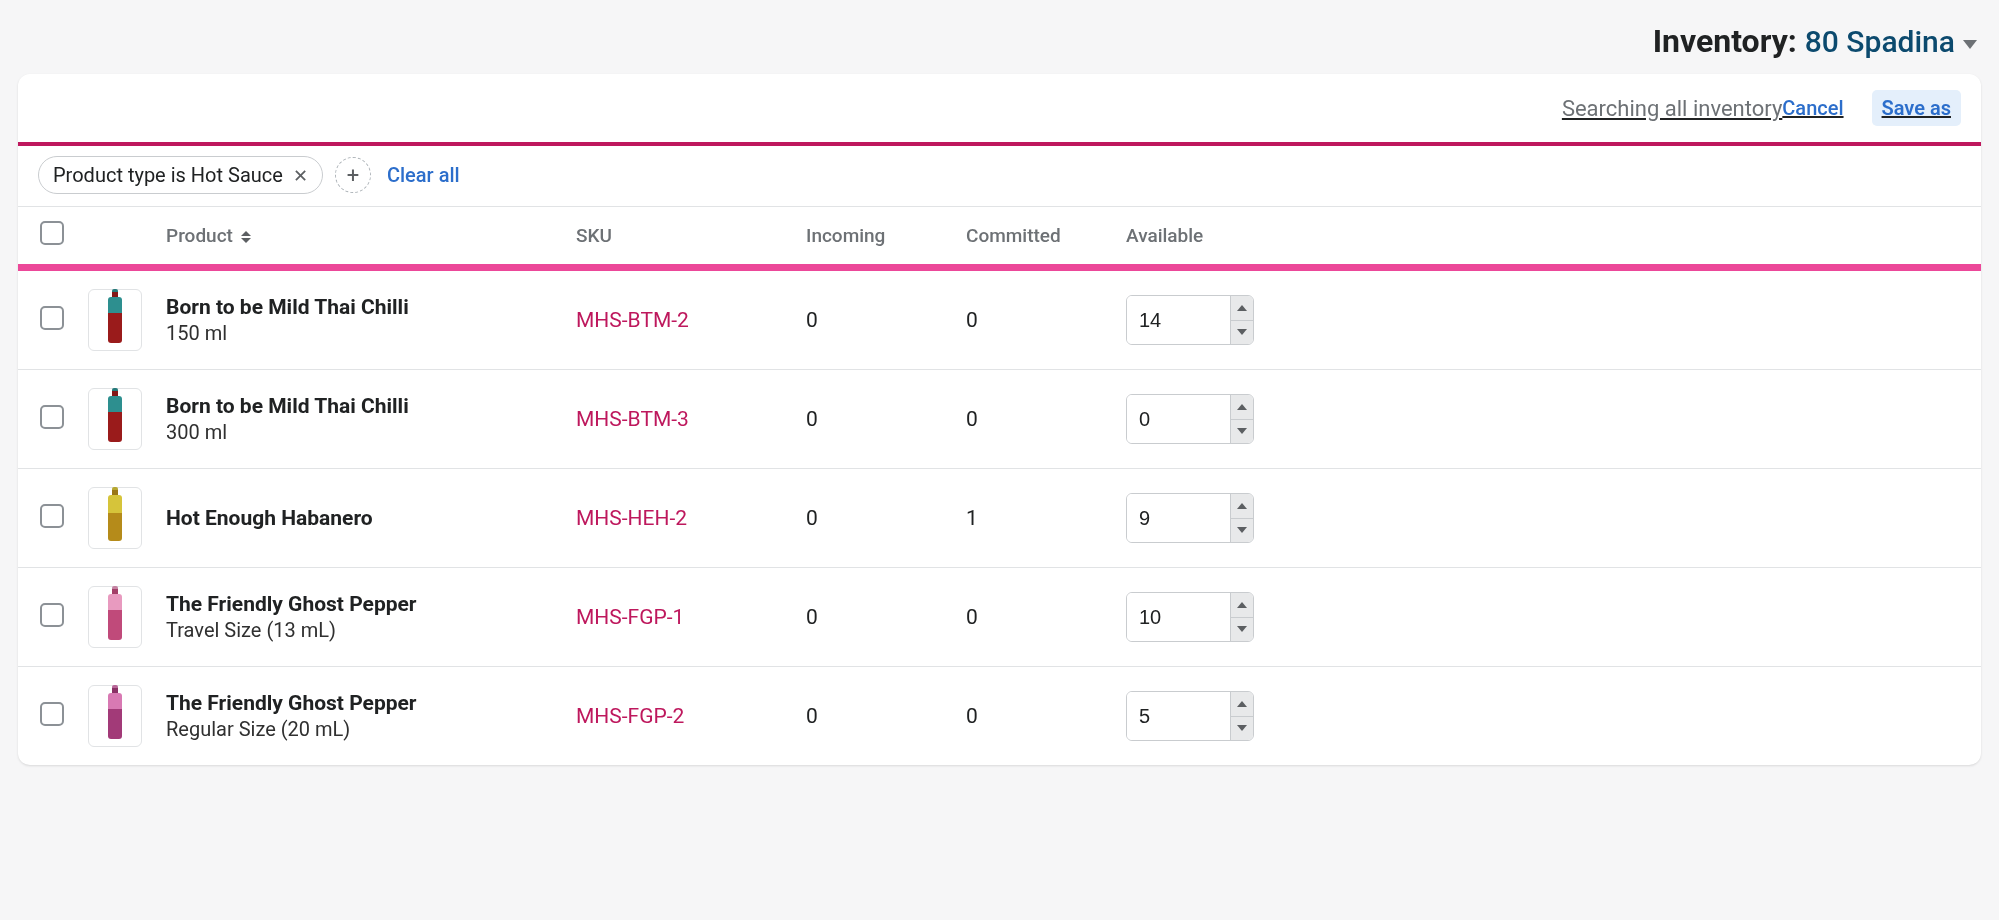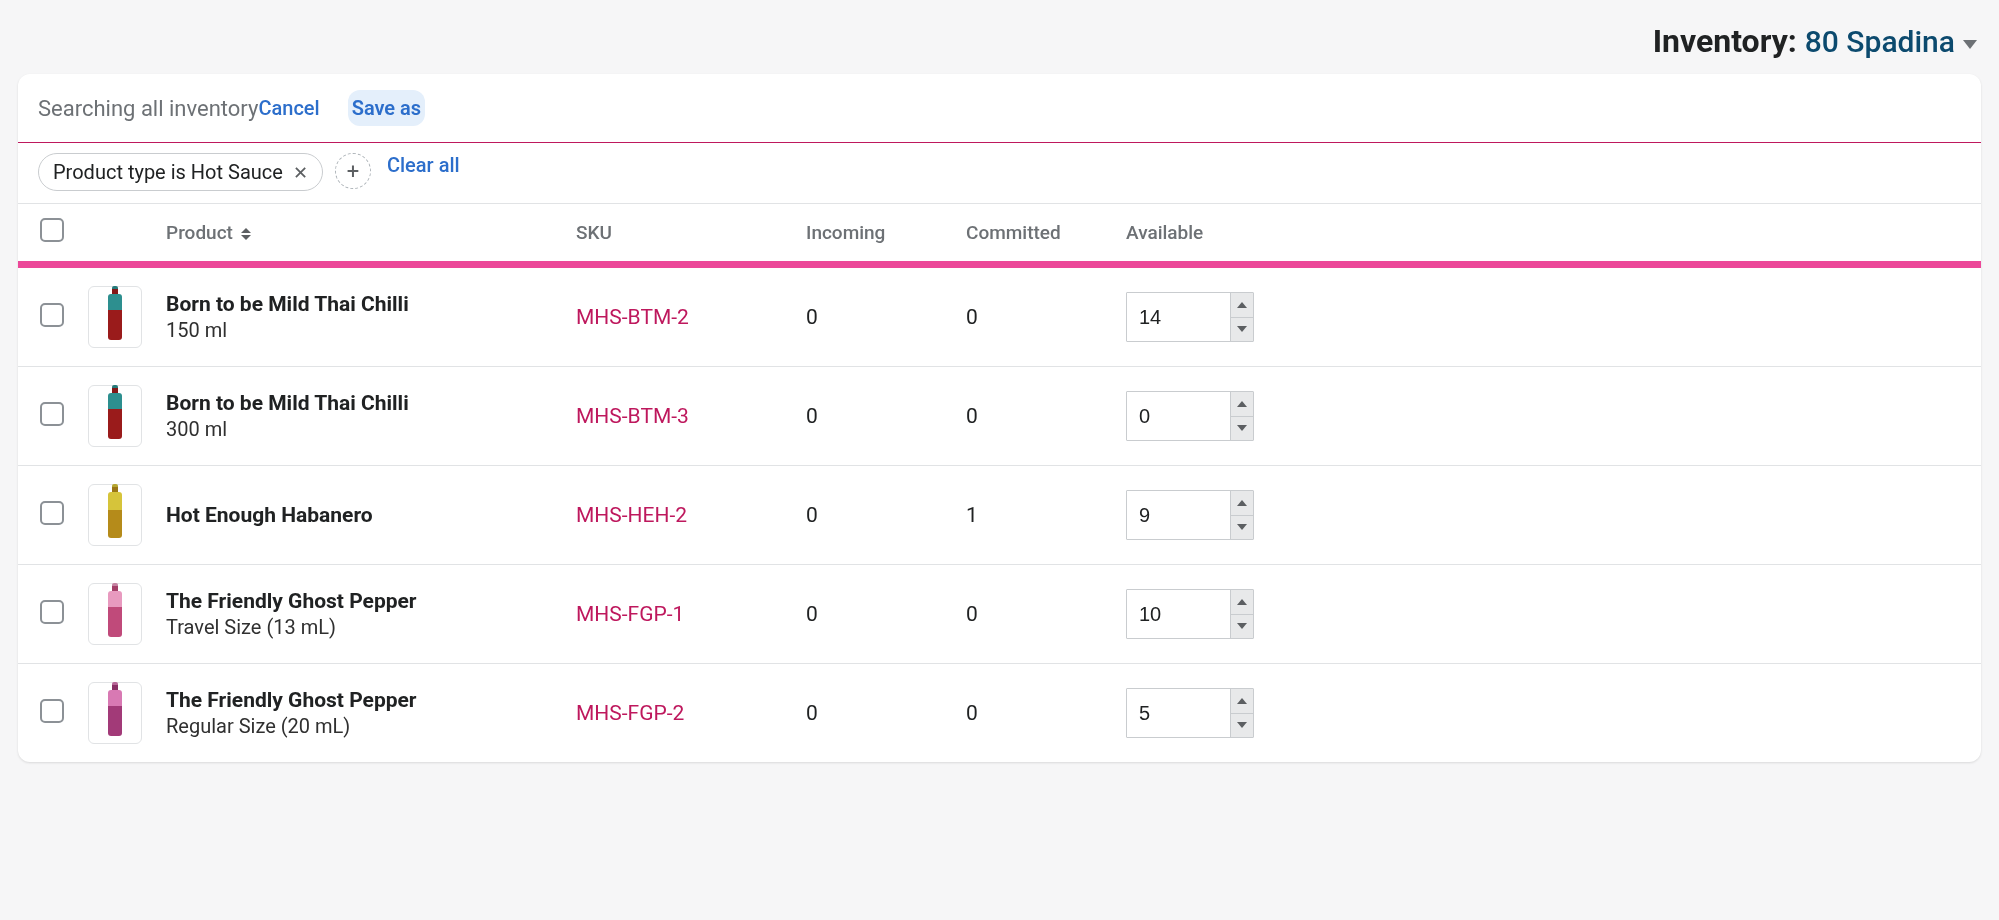--- a/index.html
+++ b/index.html
@@ -7,26 +7,26 @@
   .page { padding: 12px 18px 22px 18px; }
   .header { display:flex; align-items:center; justify-content:flex-end; padding: 10px 4px 14px 4px; }
   .title-wrap { display:flex; align-items:baseline; gap:8px; }
   .page-title { font-size:32px; font-weight:700; margin:0; }
   .location-select { display:inline-flex; align-items:center; gap:8px; font-size:30px; font-weight:500; color:#0c4a6e; cursor:pointer; }
   .caret { width:0; height:0; border-left:7px solid transparent; border-right:7px solid transparent; border-top:9px solid #6d7175; position:relative; top:3px;}
   .header-actions { display:flex; align-items:center; gap:26px; }
   .hdr-link { font-size:22px; font-weight:500; color:#111; cursor:pointer; }
   .btn-primary { background:#008060; color:#fff; border:none; border-radius:6px; padding:12px 18px; font-size:22px; font-weight:500; cursor:pointer; }
   .card { background:#fff; border-radius:12px; box-shadow: 0 1px 3px rgba(0,0,0,0.07), 0 1px 2px rgba(0,0,0,0.05); overflow:hidden; }
-  .card-top { display:flex; align-items:center; justify-content:flex-start; padding: 16px 20px; border-bottom:1px solid #be185d; }
+  .card-top { display:flex; align-items:center; justify-content:flex-end; padding: 16px 20px; border-bottom:4px solid #be185d;text-decoration:underline; }
   .search-text { font-size:22px; color:#6d7175; }
   .top-actions { display:flex; align-items:center; gap:28px; }
   .link-blue { color:#2c6ecb; font-size:20px; font-weight:500; cursor:pointer; }
-  .saveas { background:#e4effb; color:#2c6ecb; border-radius:12px; padding:6px 4px; font-size:20px; font-weight:600; cursor:pointer; }
-  .filter-bar { display:flex; gap:12px; padding: 10px 20px 12px 20px; border-bottom:1px solid #e1e3e5; }
+  .saveas { background:#e4effb; color:#2c6ecb; border-radius:5px; padding:6px 10px; font-size:20px; font-weight:600; cursor:pointer; }
+  .filter-bar { display:flex; align-items:center; gap:12px; padding: 10px 20px 12px 20px; border-bottom:1px solid #e1e3e5; }
   .chip { display:inline-flex; align-items:center; gap:10px; border:1px solid #c9cccf; border-radius:999px; padding:6px 14px; font-size:20px; color:#202223; cursor:pointer; }
   .chip-x { font-size:18px; color:#5c5f62; }
   .chip-add { width:36px; height:36px; border-radius:50%; border:1.5px dashed #aeb4b9; display:flex; align-items:center; justify-content:center; font-size:22px; color:#5c5f62; cursor:pointer; }
   .clear-all { color:#2c6ecb; font-size:20px; font-weight:500; cursor:pointer; margin-left:4px;}
   table { width:100%; border-collapse:collapse; }
   thead th { text-align:left; font-size:19px; font-weight:500; color:#6d7175; padding: 14px 12px; border-bottom:7px solid #ec4899; background:#fbfbfb00;}
   tbody td { padding: 18px 12px; border-bottom:1px solid #e1e3e5; vertical-align:middle; font-size:21px; color:#202223;}
   tbody tr:last-child td { border-bottom:none; }
   th.col-check, td.col-check { width:58px; padding-left:22px;}
   th.col-img, td.col-img { width:72px;}
@@ -44,21 +44,21 @@
   .bot-yellow { background:linear-gradient(#d6c43a 0 40%, #b58b1a 40% 100%);}
   .bot-pink { background:linear-gradient(#e89abf 0 35%, #c04a7a 35% 100%);}
   .bot-magenta { background:linear-gradient(#d879b3 0 35%, #a23a78 35% 100%);}
   .prod-name { font-weight:700; font-size:21px; }
   .prod-sub { font-size:20px; color:#303030; margin-top:2px;}
   .sort-col { display:inline-flex; align-items:center; gap:8px;}
   .sort-icon { display:inline-flex; flex-direction:column; line-height:0; position:relative; top:1px;}
   .sort-icon span{ width:0;height:0;border-left:5px solid transparent;border-right:5px solid transparent;}
   .sort-up{border-bottom:5px solid #5c5f62; margin-bottom:2px;}
   .sort-down{border-top:5px solid #5c5f62;}
-  .stepper { display:flex; width:128px; height:50px; border:1px solid #c9cccf; border-radius:1px; overflow:hidden;}
+  .stepper { display:flex; width:128px; height:50px; border:1px solid #c9cccf; border-radius:6px; overflow:hidden;}
   .stepper input { border:none; outline:none; width:100%; padding:0 12px; font-size:20px; color:#202223; background:#fff;}
   .stepper-btns { width:30px; display:flex; flex-direction:column; border-left:1px solid #c9cccf;}
   .stepper-btns button{ flex:1; border:none; background:#e8e9ea; cursor:pointer; display:flex; align-items:center; justify-content:center; padding:0;}
   .stepper-btns button:first-child{ border-bottom:1px solid #c9cccf;}
   .tri-up{width:0;height:0;border-left:5px solid transparent;border-right:5px solid transparent;border-bottom:6px solid #5c5f62;}
   .tri-down{width:0;height:0;border-left:5px solid transparent;border-right:5px solid transparent;border-top:6px solid #5c5f62;}
 </style>
 </head>
 <body>
 

